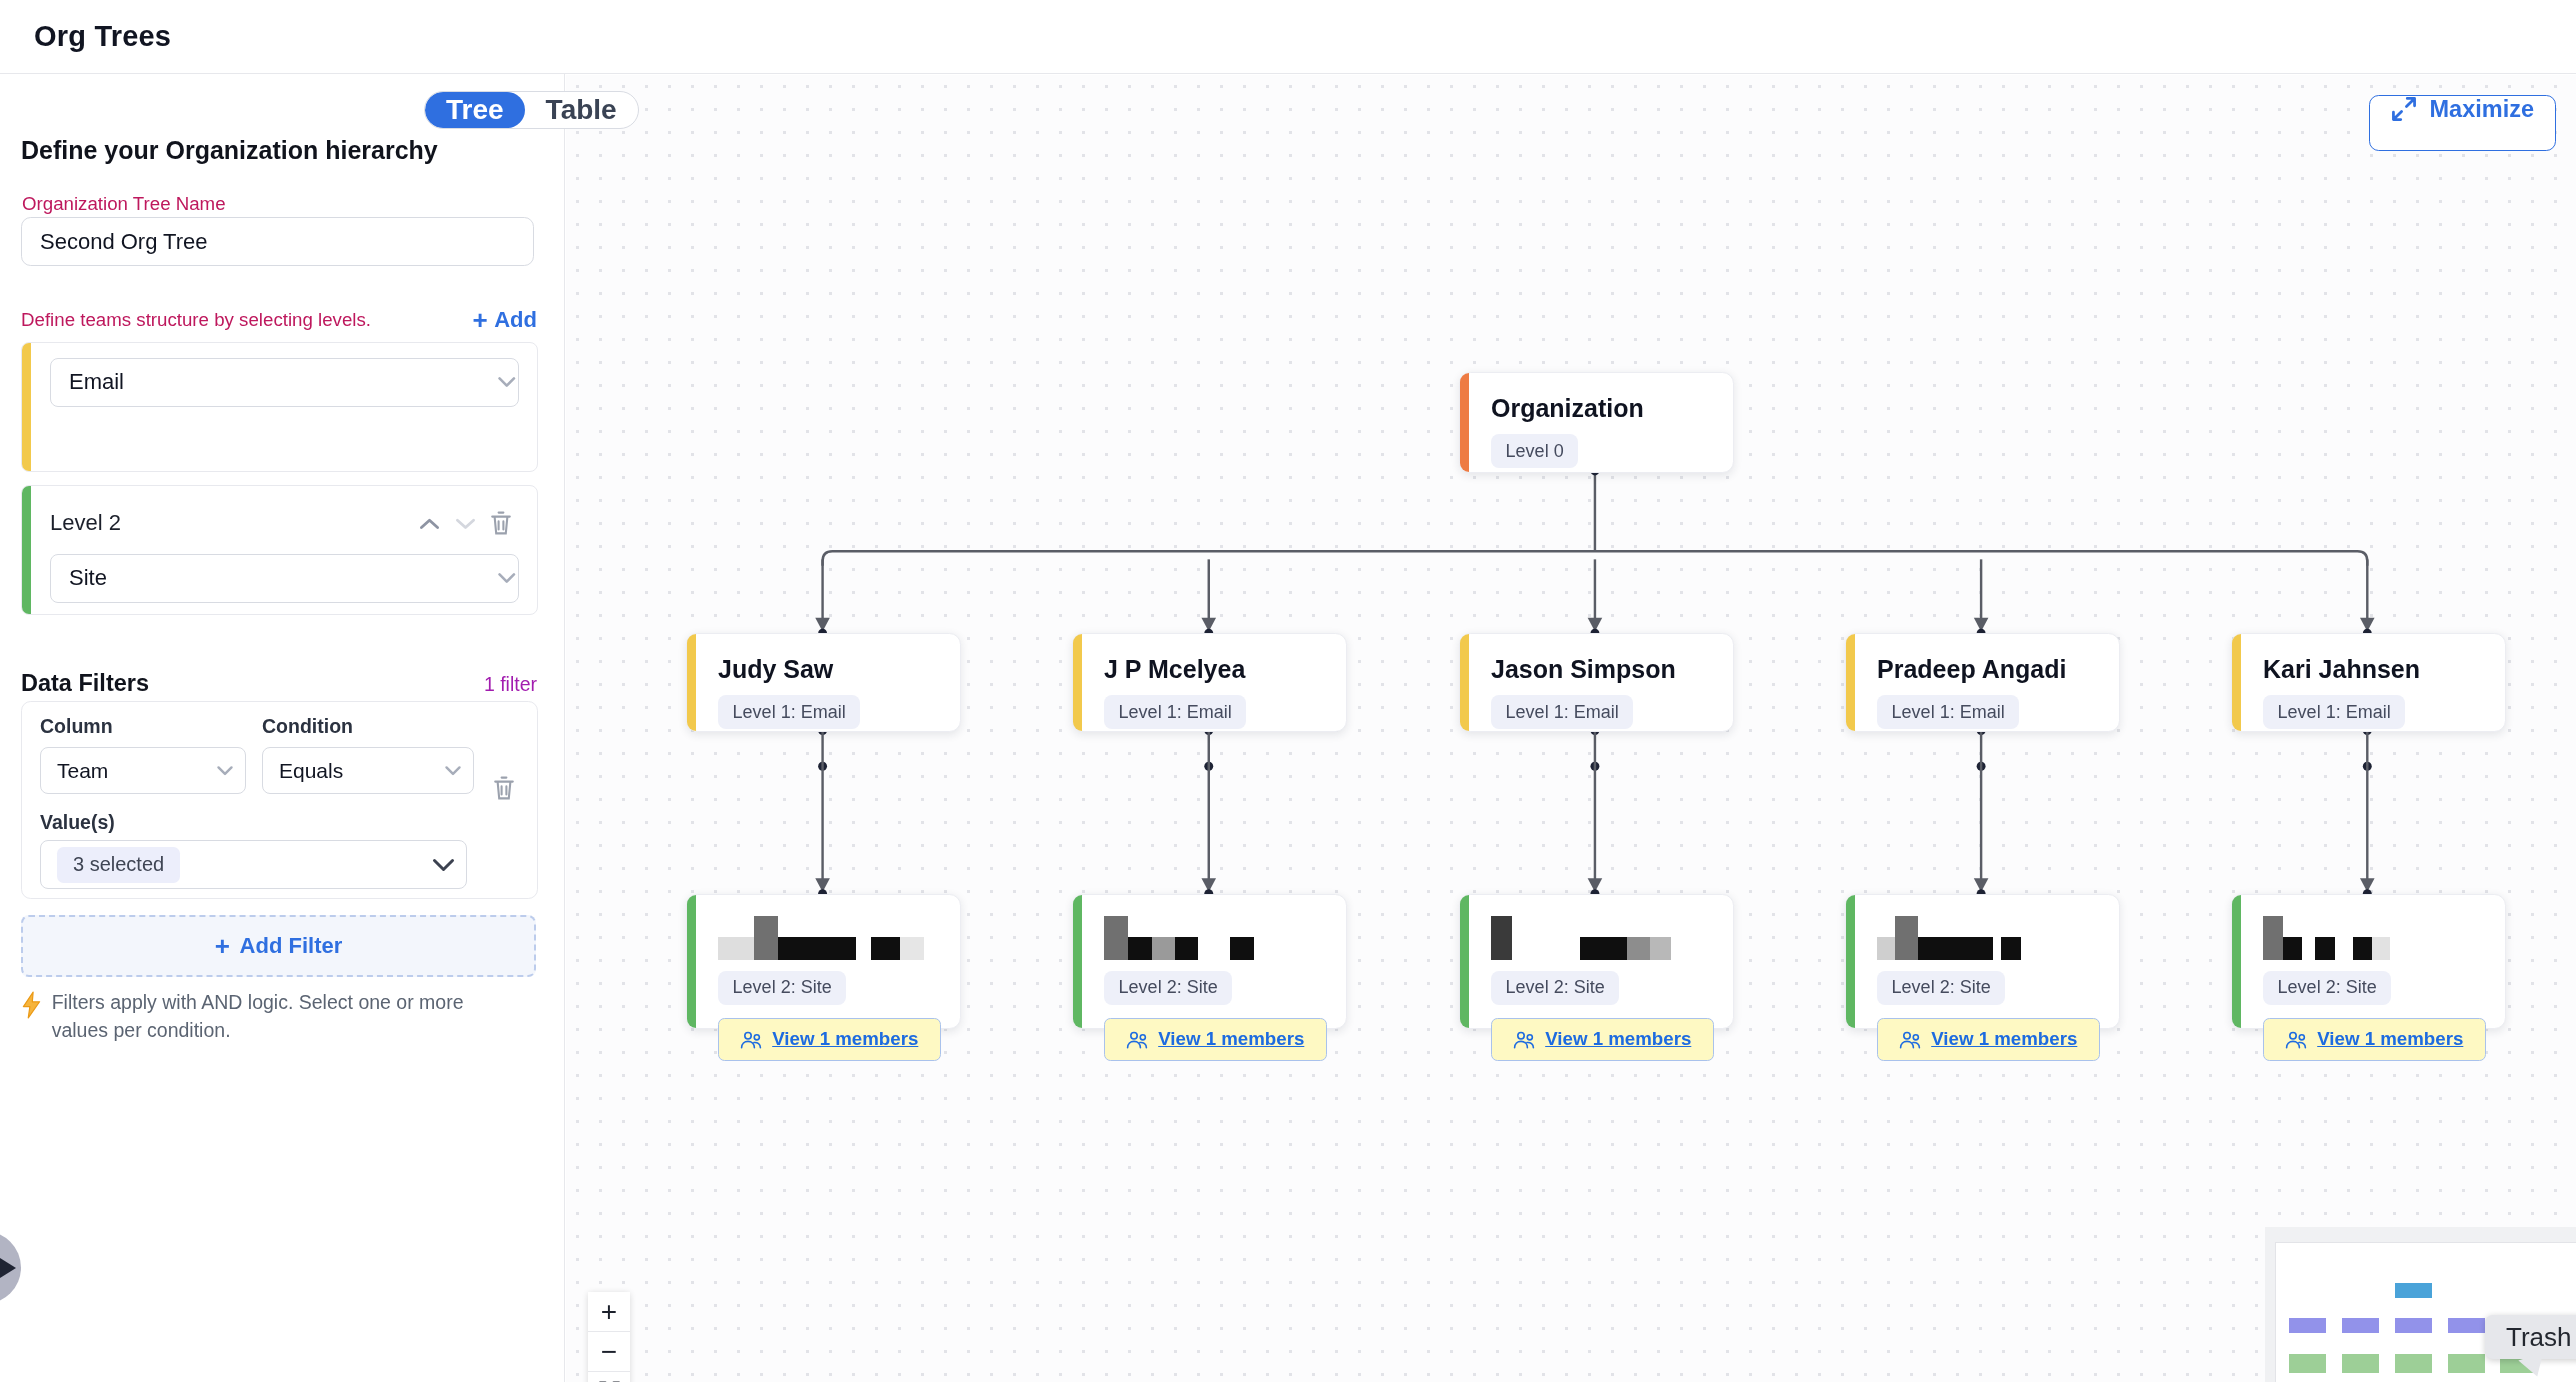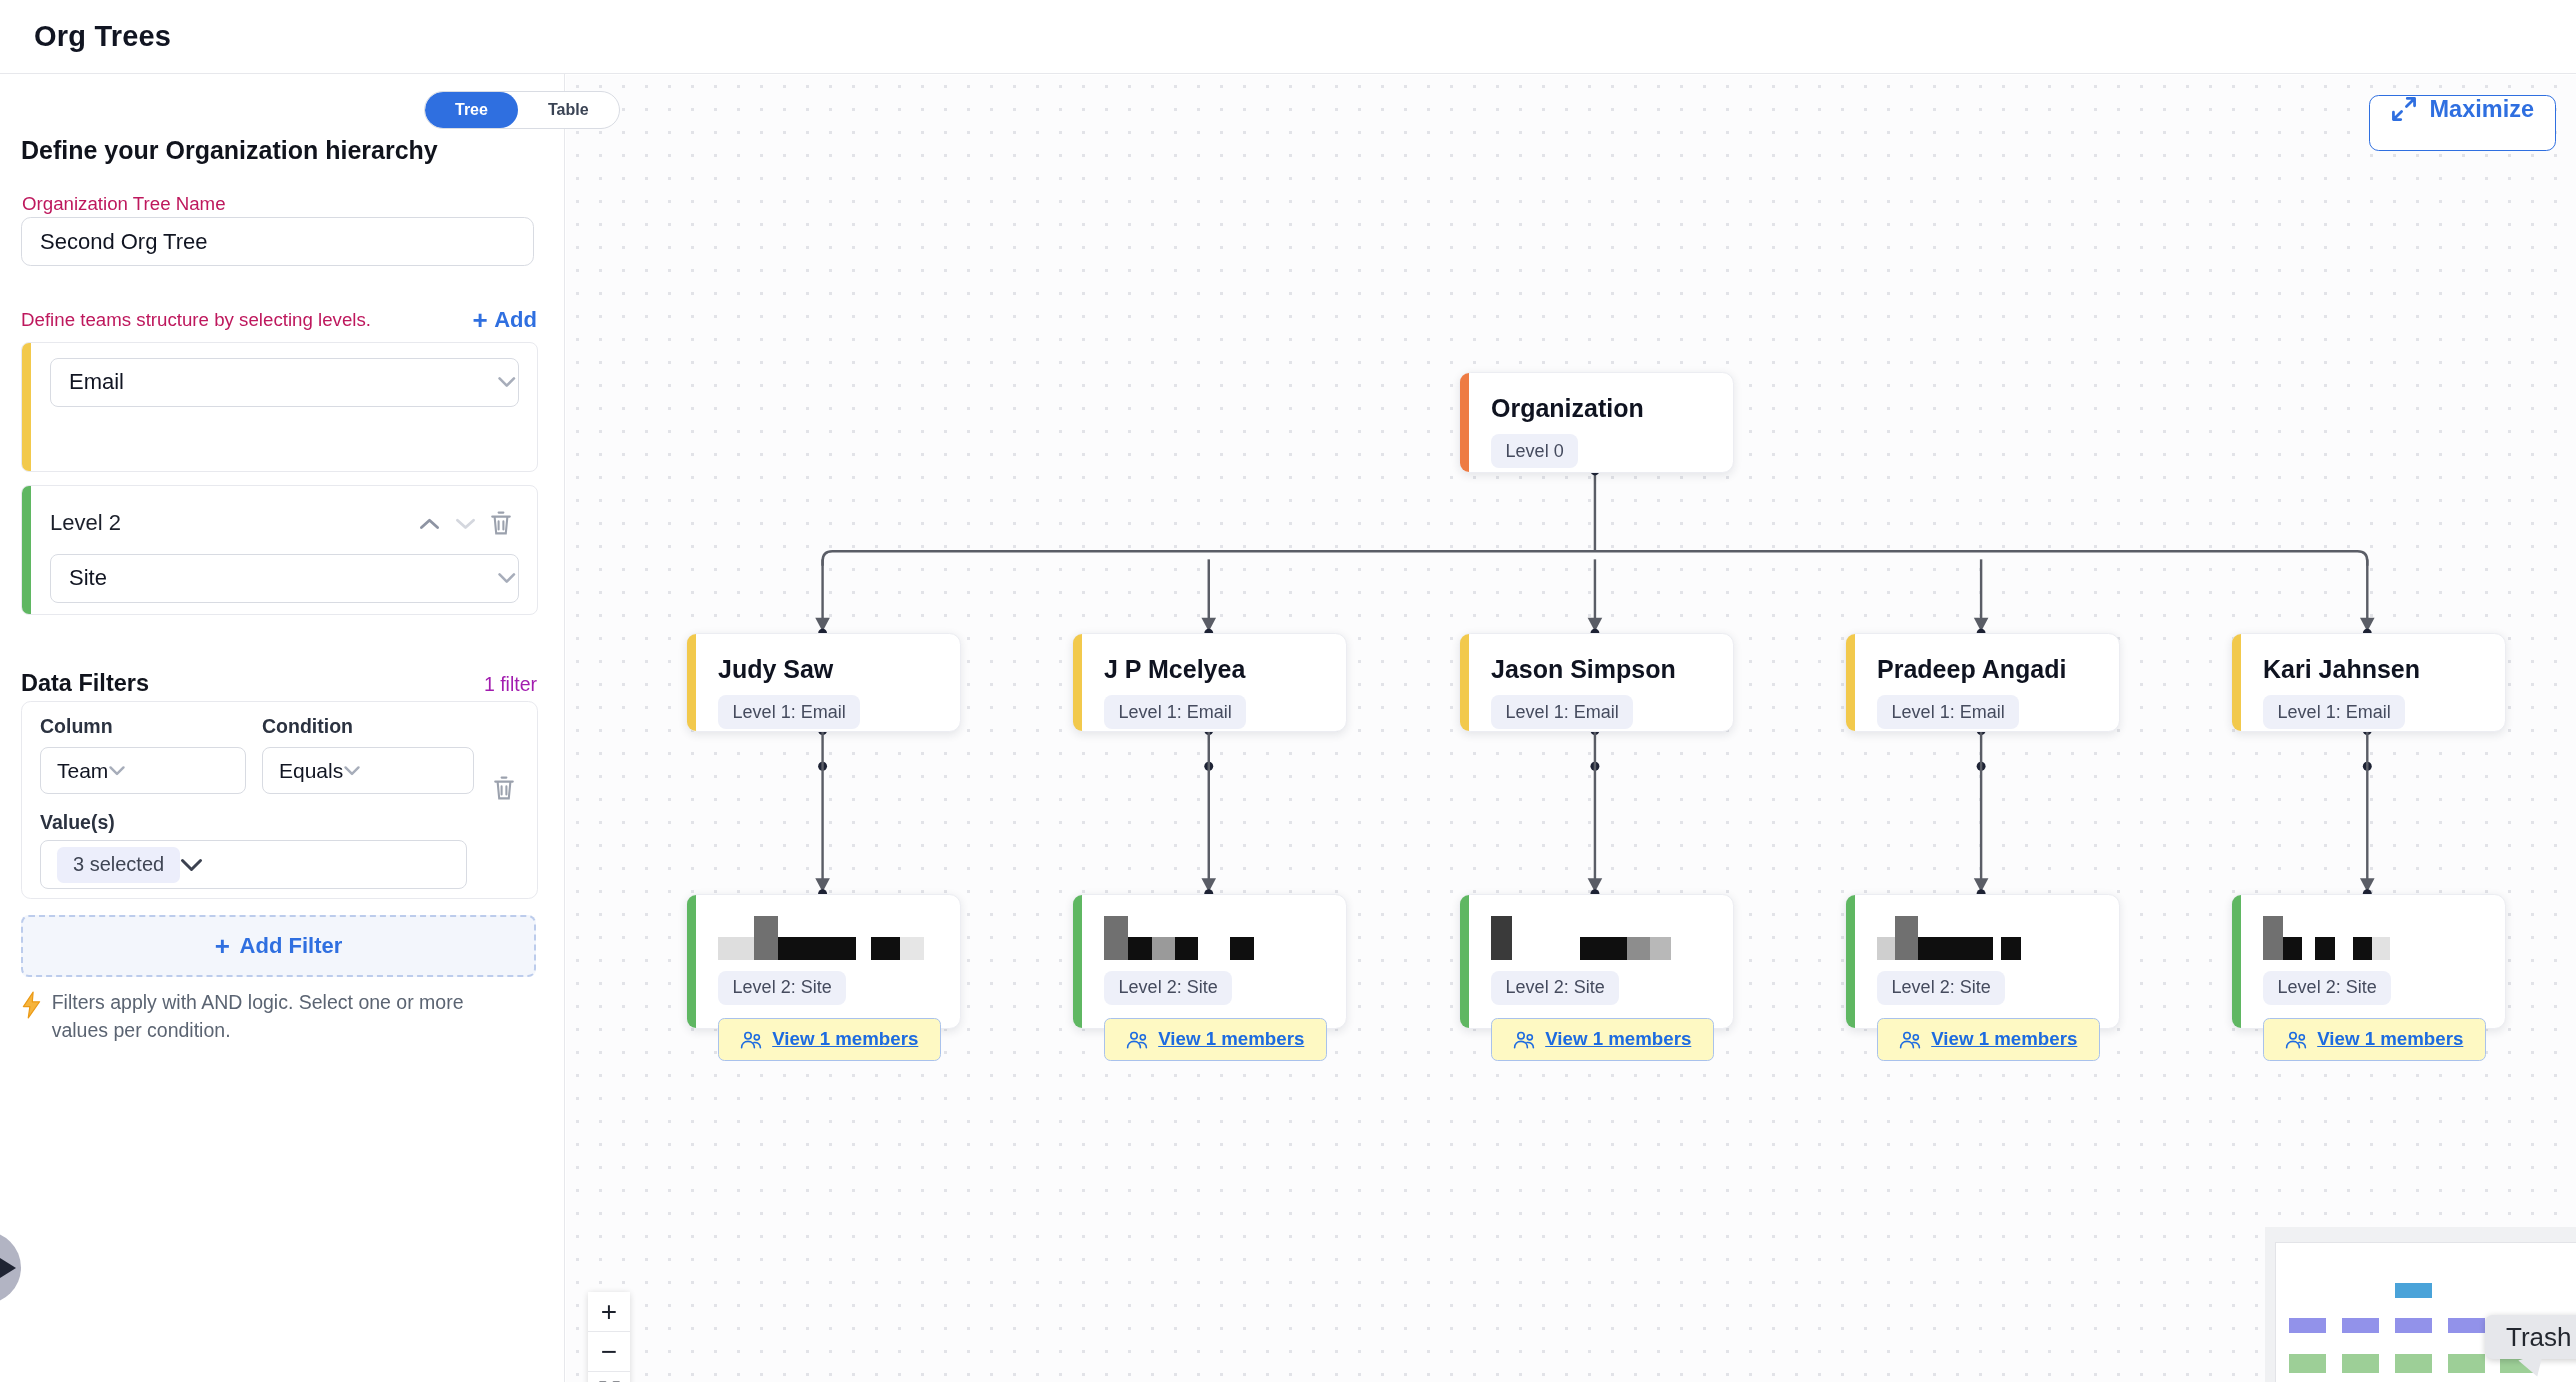--- a/index.html
+++ b/index.html
@@ -7,21 +7,21 @@
        font-family:"Liberation Sans", sans-serif;background:#ffffff;color:#111522;}
   
   .appheader{position:absolute;left:0;top:0;width:2576px;height:73px;background:#fff;
              border-bottom:1.6px solid #e7e8ec;display:flex;align-items:center;z-index:5;}
   .appheader .title{font-size:29px;font-weight:bold;margin-left:34px;letter-spacing:0.2px;}
   
   .panel{position:absolute;left:0;top:73px;width:564px;height:1309px;background:#fff;
          border-right:1.6px solid #e7e8ec;z-index:4;}
   .toggle{position:absolute;left:424px;top:18px;height:36px;display:flex;align-items:center;
           border:1.6px solid #d9dce3;border-radius:19.5px;background:#fff;overflow:hidden;}
-  .tg{padding:0 30px;height:36px;display:flex;align-items:center;font-size:16px;font-weight:bold;
+  .tg{padding:0 21px;height:36px;display:flex;align-items:center;font-size:28px;font-weight:bold;
       color:#3a4354;cursor:pointer;}
   .tg.active{background:#2f6fe0;color:#fff;border-radius:19.5px;}
   .heading{position:absolute;left:21px;top:63px;font-size:25px;font-weight:bold;color:#10131c;}
   .flabel{font-size:18.7px;color:#be185d;}
   .lbl-name{position:absolute;left:22px;top:120px;}
   .textinput{position:absolute;left:21px;top:144px;width:493px;height:47px;border:1.6px solid #d8dbe2;
              border-radius:9.7px;display:flex;align-items:center;padding-left:18px;font-size:22px;background:#fff;}
   .defrow{position:absolute;left:21px;top:234px;width:516px;display:flex;justify-content:space-between;align-items:center;}
   .addlink{color:#2f6fe0;font-size:22px;font-weight:bold;display:flex;align-items:center;gap:6.5px;cursor:pointer;}
   .addlink .plus{font-size:26px;font-weight:bold;line-height:1;}
@@ -31,21 +31,21 @@
   .lvlname{font-size:22px;color:#1c202b;flex:1;}
   .iconbtn{width:36px;height:32px;display:flex;align-items:center;justify-content:center;cursor:pointer;}
   .selectbox{margin:14.6px 18px 19.5px 28px;height:47px;border:1.6px solid #d8dbe2;border-radius:8px;
              display:flex;align-items:center;padding:0 2px 0 18px;font-size:22px;background:#fff;justify-content:space-between;}
   .dfrow{position:absolute;left:21px;top:597px;width:516px;display:flex;justify-content:space-between;align-items:baseline;}
   .dftitle{font-size:23.5px;font-weight:bold;color:#10131c;}
   .dfcount{font-size:19.5px;color:#a21caf;}
   .filtercard{position:absolute;left:21px;top:628px;width:515px;height:196px;border:1.6px solid #e8e9ee;border-radius:9.7px;background:#fff;}
   .fl{position:absolute;font-size:19.5px;font-weight:bold;color:#2b3240;}
   .fselect{position:absolute;height:45px;border:1.6px solid #d8dbe2;border-radius:8px;background:#fff;
-           display:flex;align-items:center;justify-content:flex-start;padding:0 11.4px 0 16px;font-size:21px;}
+           display:flex;align-items:center;justify-content:space-between;padding:0 11.4px 0 16px;font-size:21px;}
   .chip{background:#eceefb;border-radius:6.5px;padding:6.5px 16px;font-size:20px;color:#3f4554;}
   .addfilter{position:absolute;left:21px;top:842px;width:511px;height:58px;border:2.4px dashed #bcccec;
              border-radius:8px;background:#f3f6fc;display:flex;align-items:center;justify-content:center;
              color:#2f6fe0;font-size:22px;font-weight:bold;gap:9.7px;cursor:pointer;}
   .note{position:absolute;left:21px;top:915px;width:487px;font-size:19.5px;color:#5b6472;line-height:1.45;display:flex;gap:9.7px;}
   .footer{position:absolute;left:21px;top:1005px;width:516px;display:flex;justify-content:space-between;}
   .backbtn{height:50px;padding:0 21px;border:2.4px solid #2f6fe0;border-radius:8px;background:#fff;color:#2f6fe0;
            font-size:23px;font-weight:bold;display:flex;align-items:center;gap:9.7px;cursor:pointer;}
   .nextbtn{height:50px;padding:0 23px;border:none;border-radius:8px;background:#2f6fe0;color:#fff;
            font-size:23px;font-weight:bold;display:flex;align-items:center;gap:11.4px;cursor:pointer;}

